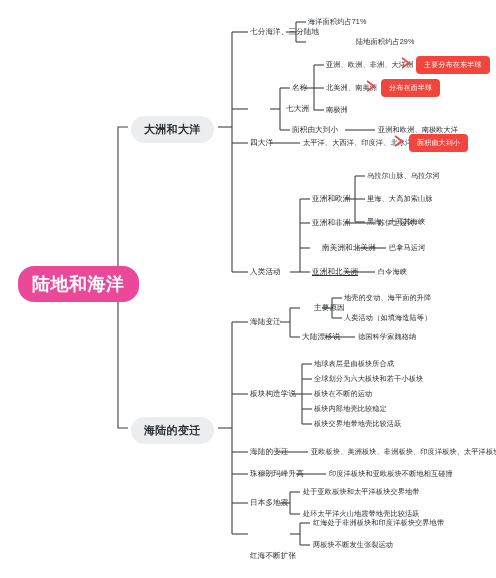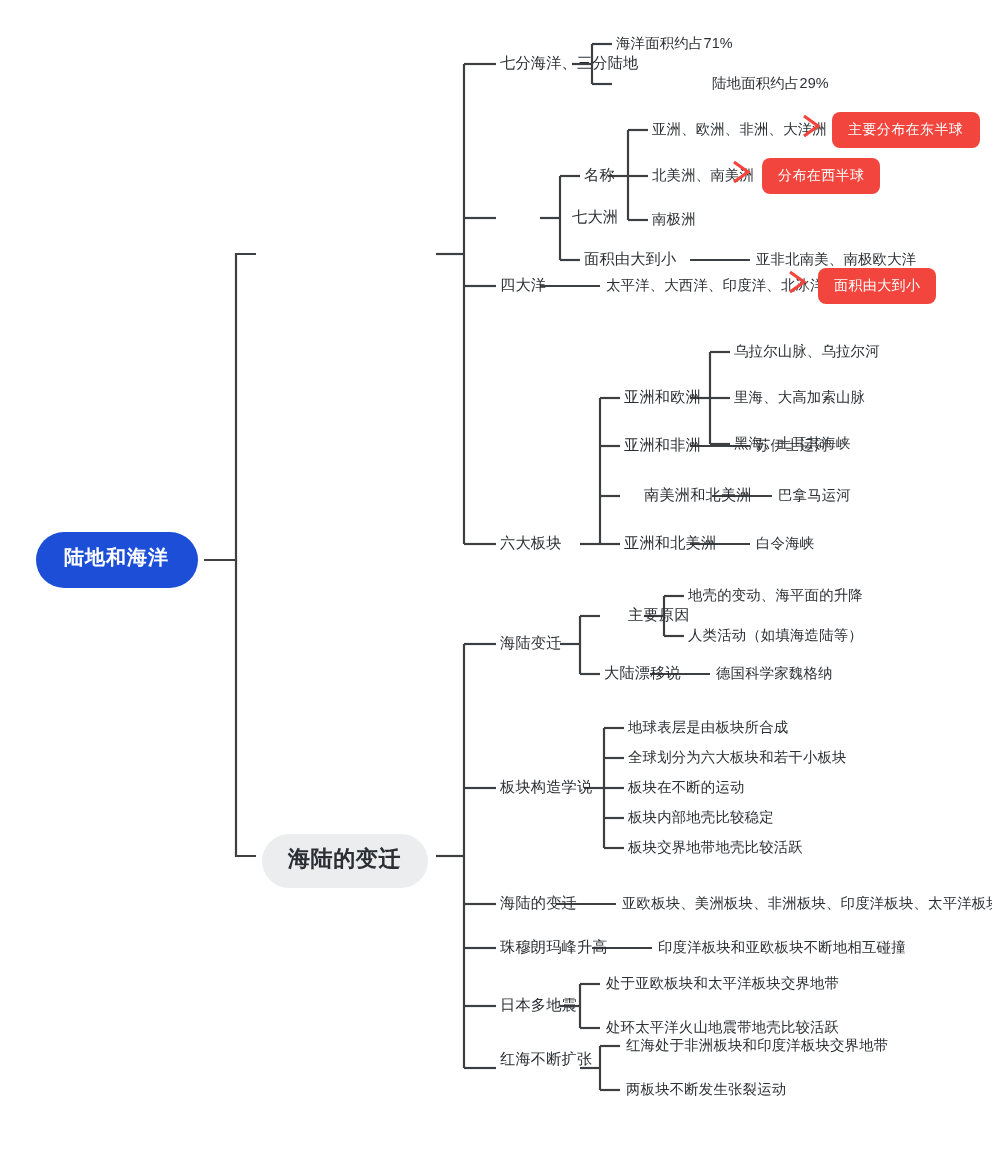--- a/index.html
+++ b/index.html
@@ -13,24 +13,24 @@
   #map{position:relative;width:496px;height:578px;}
 
   
   #wires{position:absolute;left:0;top:0;width:496px;height:578px;pointer-events:none;}
   #wires path{fill:none;stroke:#3c4043;stroke-width:1.1;}
 
   
   .node{position:absolute;white-space:nowrap;line-height:1;}
 
   .root{
-    background:#1d4ed8;color:#ffffff;
+    background:#ec4899;color:#ffffff;
     border-radius:16px;
     padding:9px 14px;
-    font-size:10px;font-weight:bold;
+    font-size:18px;font-weight:bold;
     letter-spacing:.5px;
   }
   .branch{
     background:#ecedef;color:#2b2f33;
     border-radius:14px;
     padding:8px 13px;
     font-size:11px;font-weight:bold;
     letter-spacing:.3px;
   }
   .leaf{
@@ -145,20 +145,21 @@
     <path d="M290 514 H300"></path>
 
     <path d="M290 534 H300"></path>
     <path d="M300 523 V545"></path>
     <path d="M300 523 H310"></path>
     <path d="M300 545 H310"></path>
   </svg>
 
   <div class="node root" style="left:18px;top:266px;">陆地和海洋</div>
 
+  <div class="node branch" style="left:131px;top:116px;">大洲和大洋</div>
 
   <div class="node leaf lv2" style="left:250px;top:28px;">七分海洋、三分陆地</div>
   <div class="node leaf" style="left:308px;top:18px;">海洋面积约占71%</div>
   <div class="node leaf" style="left:308px;top:38px;padding-left:48px;">陆地面积约占29%</div>
 
   <div class="node leaf lv2" style="left:250px;top:105px;margin-left:36px;">七大洲</div>
   <div class="node leaf lv2" style="left:292px;top:84px;">名称</div>
 
   <div class="node leaf" style="left:326px;top:61px;">亚洲、欧洲、非洲、大洋洲</div>
   <div class="arrow" style="left:400px;top:56px;">
@@ -172,45 +173,45 @@
   <div class="arrow" style="left:365px;top:79px;">
     <svg width="14" height="14" viewBox="0 0 14 14">
         <path d="M2 2 L9 7 L2 12" fill="none" stroke="#f2453d" stroke-width="1.6"></path>
       </svg>
   </div>
   <div class="tag" style="left:381px;top:79px;">分布在西半球</div>
 
   <div class="node leaf" style="left:326px;top:106px;">南极洲</div>
 
   <div class="node leaf lv2" style="left:292px;top:126px;">面积由大到小</div>
-  <div class="node leaf" style="left:378px;top:126px;">亚非北南美、南极欧大洋</div>
+  <div class="node leaf" style="left:378px;top:126px;">亚洲和欧洲、南极欧大洋</div>
 
   <div class="node leaf lv2" style="left:250px;top:139px;">四大洋</div>
   <div class="node leaf" style="left:303px;top:139px;">太平洋、大西洋、印度洋、北冰洋</div>
   <div class="arrow" style="left:393px;top:134px;">
     <svg width="14" height="14" viewBox="0 0 14 14">
         <path d="M2 2 L9 7 L2 12" fill="none" stroke="#f2453d" stroke-width="1.6"></path>
       </svg>
   </div>
   <div class="tag" style="left:409px;top:134px;">面积由大到小</div>
 
-  <div class="node leaf lv2" style="left:250px;top:268px;">六大板块</div>
+  <div class="node leaf lv2" style="left:250px;top:268px;">人类活动</div>
 
   <div class="node leaf lv2" style="left:312px;top:195px;">亚洲和欧洲</div>
   <div class="node leaf" style="left:367px;top:172px;">乌拉尔山脉、乌拉尔河</div>
   <div class="node leaf" style="left:367px;top:195px;">里海、大高加索山脉</div>
   <div class="node leaf" style="left:367px;top:218px;">黑海、土耳其海峡</div>
 
   <div class="node leaf lv2" style="left:312px;top:219px;">亚洲和非洲</div>
   <div class="node leaf" style="left:378px;top:219px;">苏伊士运河</div>
 
   <div class="node leaf lv2" style="left:312px;top:244px;padding-left:10px;">南美洲和北美洲</div>
   <div class="node leaf" style="left:389px;top:244px;">巴拿马运河</div>
 
-  <div class="node leaf lv2" style="left:312px;top:268px;">亚洲和北美洲</div>
+  <div class="node leaf lv2" style="left:312px;top:268px;text-decoration:underline;">亚洲和北美洲</div>
   <div class="node leaf" style="left:378px;top:268px;">白令海峡</div>
 
   <div class="node branch" style="left:131px;top:417px;">海陆的变迁</div>
 
   <div class="node leaf lv2" style="left:250px;top:318px;">海陆变迁</div>
   <div class="node leaf lv2" style="left:302px;top:304px;margin-left:12px;">主要原因</div>
   <div class="node leaf" style="left:344px;top:294px;">地壳的变动、海平面的升降</div>
   <div class="node leaf" style="left:344px;top:314px;">人类活动（如填海造陆等）</div>
   <div class="node leaf lv2" style="left:302px;top:333px;">大陆漂移说</div>
   <div class="node leaf" style="left:358px;top:333px;">德国科学家魏格纳</div>
@@ -225,17 +226,17 @@
   <div class="node leaf lv2" style="left:250px;top:448px;">海陆的变迁</div>
   <div class="node leaf" style="left:311px;top:448px;">亚欧板块、美洲板块、非洲板块、印度洋板块、太平洋板块、南极洲板块</div>
 
   <div class="node leaf lv2" style="left:250px;top:470px;">珠穆朗玛峰升高</div>
   <div class="node leaf" style="left:329px;top:470px;">印度洋板块和亚欧板块不断地相互碰撞</div>
 
   <div class="node leaf lv2" style="left:250px;top:499px;">日本多地震</div>
   <div class="node leaf" style="left:303px;top:488px;">处于亚欧板块和太平洋板块交界地带</div>
   <div class="node leaf" style="left:303px;top:510px;">处环太平洋火山地震带地壳比较活跃</div>
 
-  <div class="node leaf lv2" style="left:250px;top:526px;">红海不断扩张</div>
+  <div class="node leaf lv2" style="left:250px;top:552px;">红海不断扩张</div>
   <div class="node leaf" style="left:313px;top:519px;">红海处于非洲板块和印度洋板块交界地带</div>
   <div class="node leaf" style="left:313px;top:541px;">两板块不断发生张裂运动</div>
 
 </div>
 
 </body></html>

